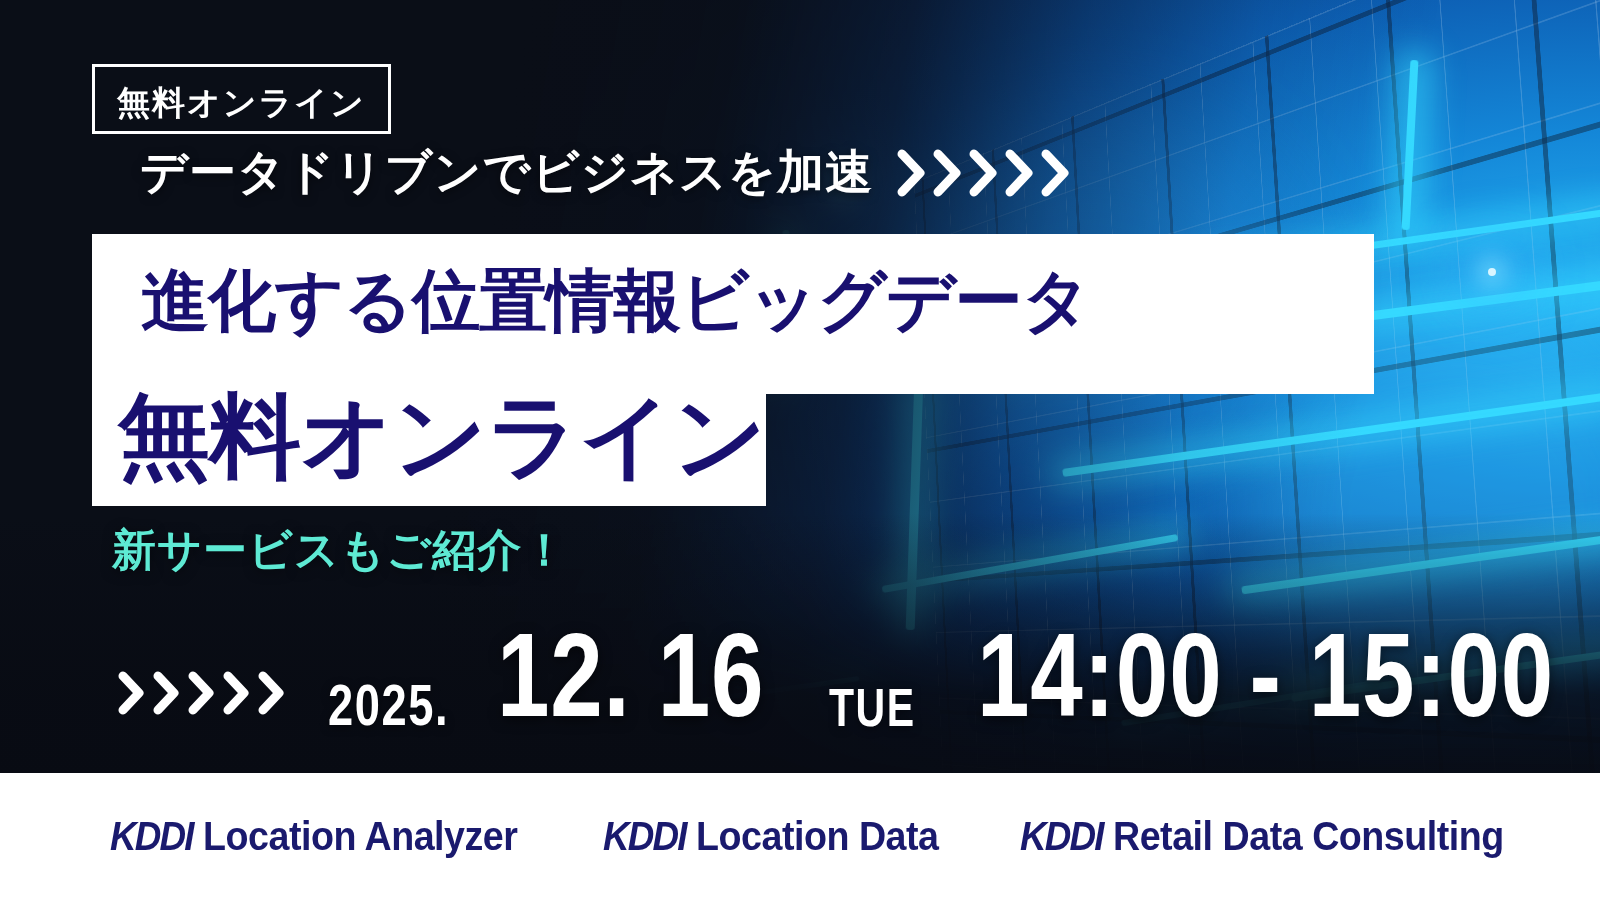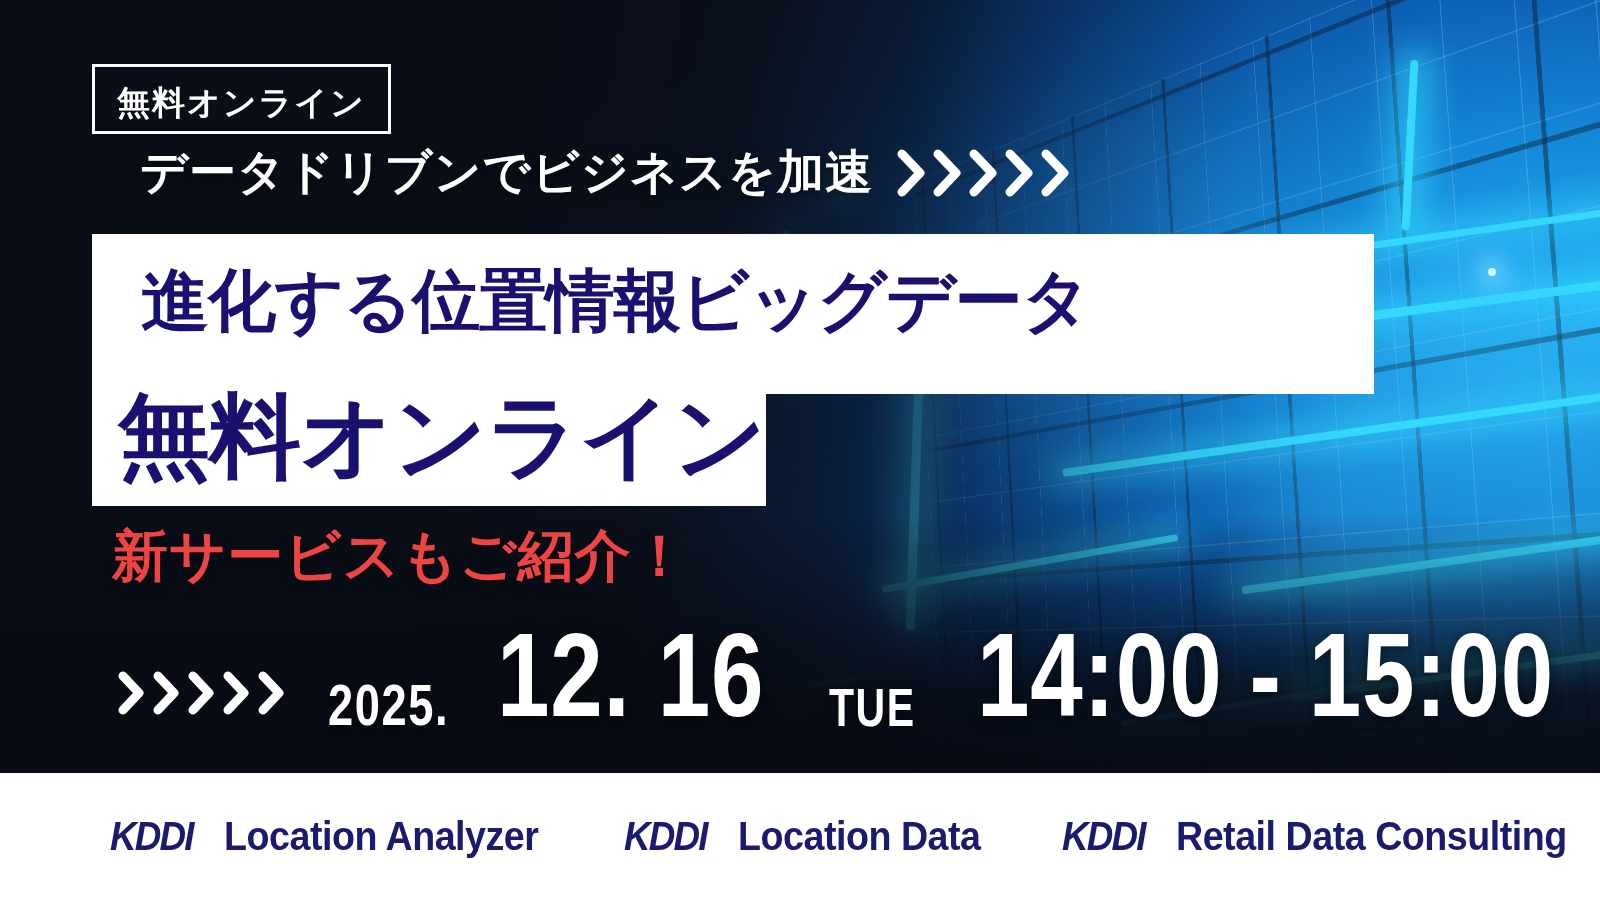--- a/index.html
+++ b/index.html
@@ -98,21 +98,21 @@
   }
   .title-line{
     position:absolute;color:#191070;font-weight:700;line-height:1;
     letter-spacing:-1px;white-space:nowrap;
   }
   .title-l1{left:118px;top:266px;font-size:68px;margin-left:23px;}
   .title-l2{left:118px;top:390px;font-size:92px;}
 
   .tagline{
     position:absolute;left:112px;top:528px;
-    color:#ef4444;font-size:56px;font-weight:700;letter-spacing:1px;line-height:1;
+    color:#5eead4;font-size:44px;font-weight:700;letter-spacing:1px;line-height:1;
     white-space:nowrap;text-shadow:0 2px 12px rgba(0,0,0,.5);
   }
 
   .date-row{
     position:absolute;left:116px;top:616px;display:flex;align-items:flex-end;gap:0;
     color:#ffffff;white-space:nowrap;
   }
   .date-chevs{display:flex;align-items:center;gap:3px;margin-bottom:18px;margin-right:40px;}
   .year{
     font-size:58px;font-weight:700;line-height:1;letter-spacing:2px;
@@ -132,21 +132,21 @@
   .time{
     font-size:118px;font-weight:700;line-height:1;letter-spacing:1px;margin-left:48px;
     transform:scaleX(.80);transform-origin:left bottom;
     text-shadow:0 3px 14px rgba(0,0,0,.55);
   }
 
   .footer{
     position:absolute;left:0;right:0;bottom:0;height:127px;background:#ffffff;
     display:flex;align-items:center;justify-content:flex-start;gap:66px;padding-left:110px;
   }
-  .logo{display:flex;align-items:baseline;gap:24px;color:#1a1a6e;white-space:nowrap;}
+  .logo{display:flex;align-items:baseline;gap:3px;color:#1a1a6e;white-space:nowrap;}
   .logo .kddi{
     font-size:40px;font-weight:700;font-style:italic;letter-spacing:-2px;
     transform:scaleX(.92);transform-origin:left center;
   }
   .logo .lname{
     font-size:40px;font-weight:700;letter-spacing:-.5px;
     transform:scaleX(.94);transform-origin:left center;
   }
 </style>
 </head>

